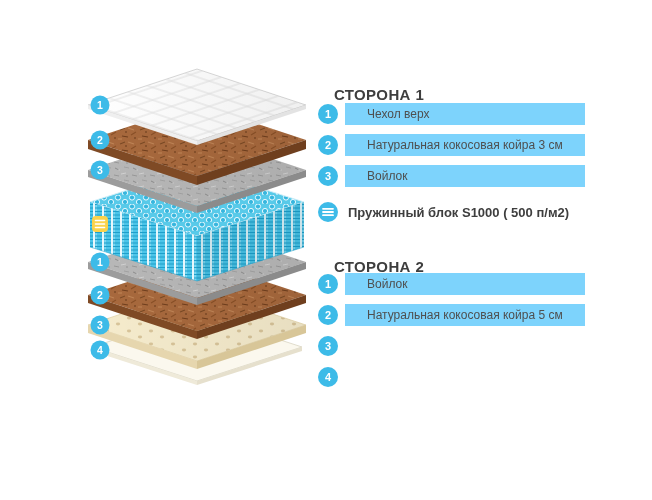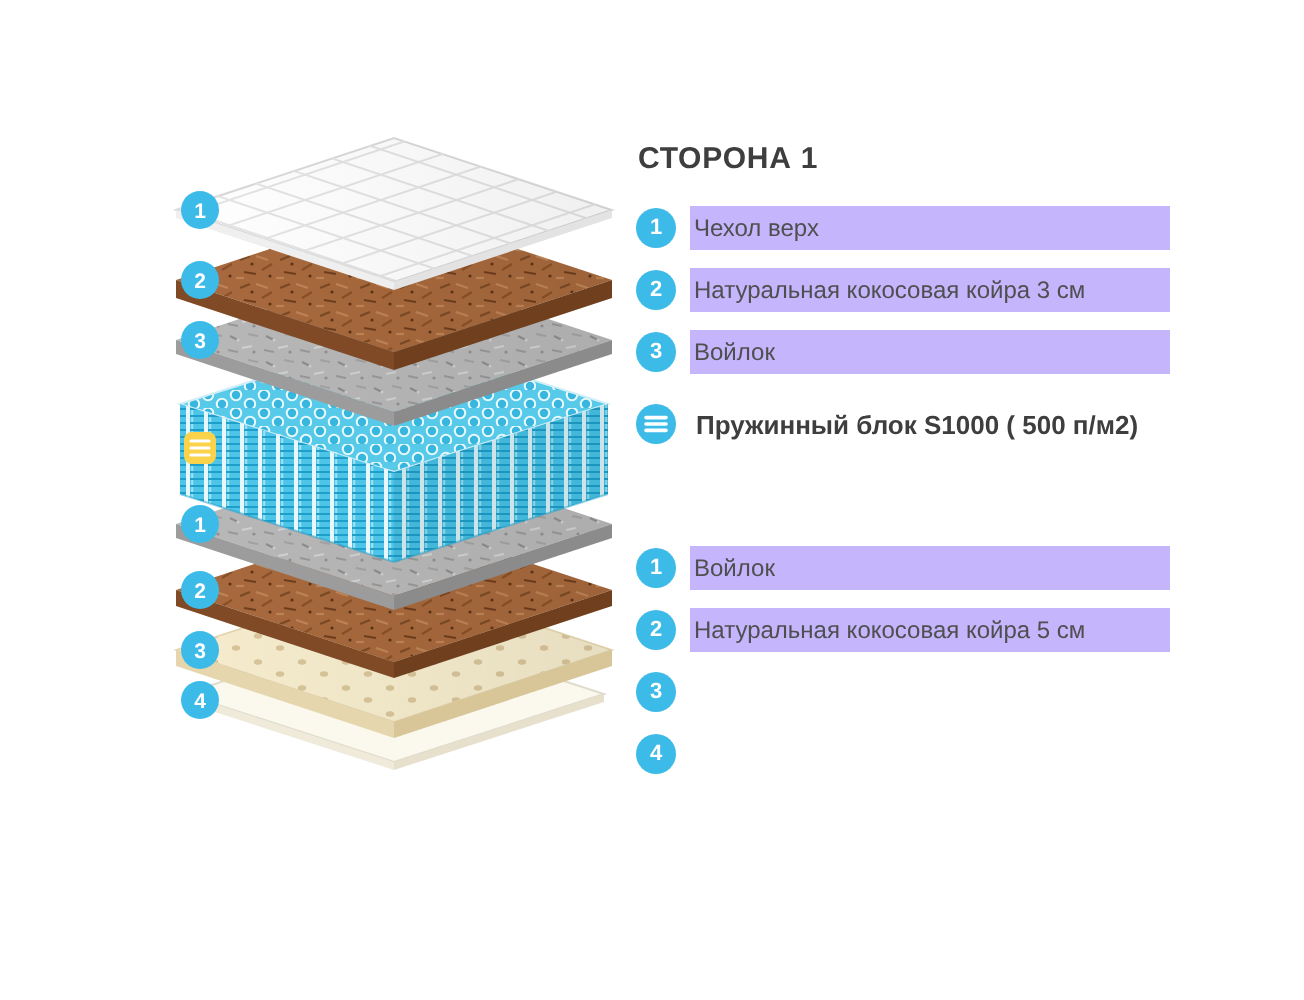--- a/index.html
+++ b/index.html
@@ -3,32 +3,32 @@
 <meta charset="utf-8">
 <style>
   html,body{margin:0;padding:0;background:#fff;}
   .stage{
     position:relative;width:652px;height:500px;background:#ffffff;overflow:hidden;
     font-family:"Liberation Sans",sans-serif;
   }
   .diagram{position:absolute;left:58px;top:42px;width:266px;height:355px;}
   .legend{position:absolute;left:318px;top:70px;width:280px;height:400px;}
   .legend-title{
-    position:absolute;left:0;margin:1px;font-size:15px;font-weight:bold;
+    position:absolute;left:0;margin:16px;font-size:15px;font-weight:bold;
     color:#3e3e3e;letter-spacing:.4px;white-space:nowrap;
   }
   .row{position:absolute;left:0;height:22px;display:flex;align-items:center;}
   .badge{
     width:20px;height:20px;border-radius:50%;background:#3dbbe8;color:#fff;
     font-size:11px;font-weight:bold;display:flex;align-items:center;justify-content:center;
     flex:0 0 20px;
   }
   .bar{
-    margin-left:7px;width:240px;height:22px;background:#c4b5fd;display:flex;align-items:center;
-    padding-left:2px;box-sizing:border-box;font-size:12px;color:#4f4f4f;white-space:nowrap;
+    margin-left:7px;width:240px;height:22px;background:#7dd3fc;display:flex;align-items:center;
+    padding-left:22px;box-sizing:border-box;font-size:12px;color:#4f4f4f;white-space:nowrap;
   }
   .spring-icon{width:20px;height:20px;flex:0 0 20px;}
   .spring-label{margin-left:10px;font-size:13px;font-weight:bold;color:#3e3e3e;white-space:nowrap;text-align:right;}
   text{font-family:"Liberation Sans",sans-serif;}
 </style>
 </head>
 <body>
 
 <div class="stage">
 
@@ -191,20 +191,21 @@
     <div class="row" style="top:131px;">
       <svg class="spring-icon" viewBox="0 0 20 20" xmlns="http://www.w3.org/2000/svg">
         <circle cx="10" cy="10" r="10" fill="#3dbbe8"></circle>
         <line x1="5" y1="6.8" x2="15" y2="6.8" stroke="#ffffff" stroke-width="1.8" stroke-linecap="round"></line>
         <line x1="5" y1="10" x2="15" y2="10" stroke="#ffffff" stroke-width="1.8" stroke-linecap="round"></line>
         <line x1="5" y1="13.2" x2="15" y2="13.2" stroke="#ffffff" stroke-width="1.8" stroke-linecap="round"></line>
       </svg>
       <span class="spring-label">Пружинный блок S1000 ( 500 п/м2)</span>
     </div>
 
+    <h2 class="legend-title" style="top:172px;">СТОРОНА 2</h2>
 
     <div class="row" style="top:203px;">
       <span class="badge">1</span>
       <span class="bar">Войлок</span>
     </div>
     <div class="row" style="top:234px;">
       <span class="badge">2</span>
       <span class="bar">Натуральная кокосовая койра 5 см</span>
     </div>
     <div class="row" style="top:265px;">

